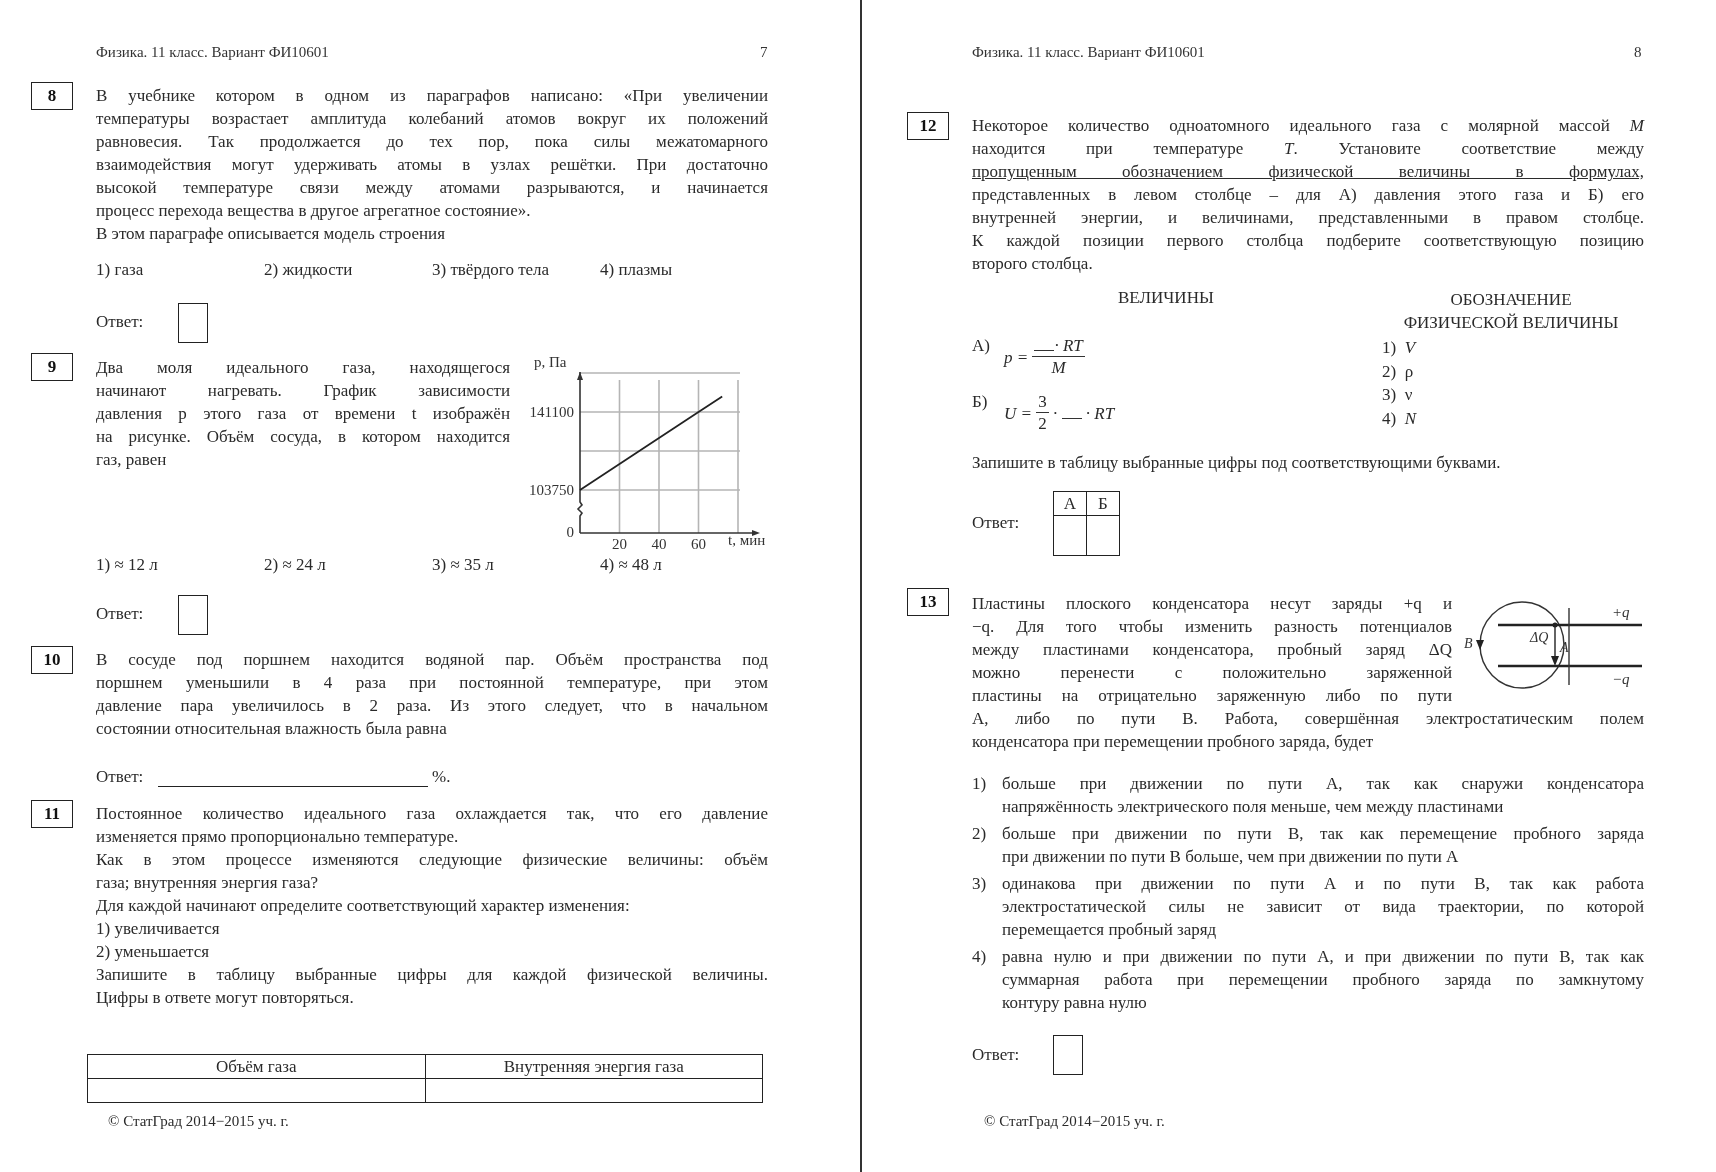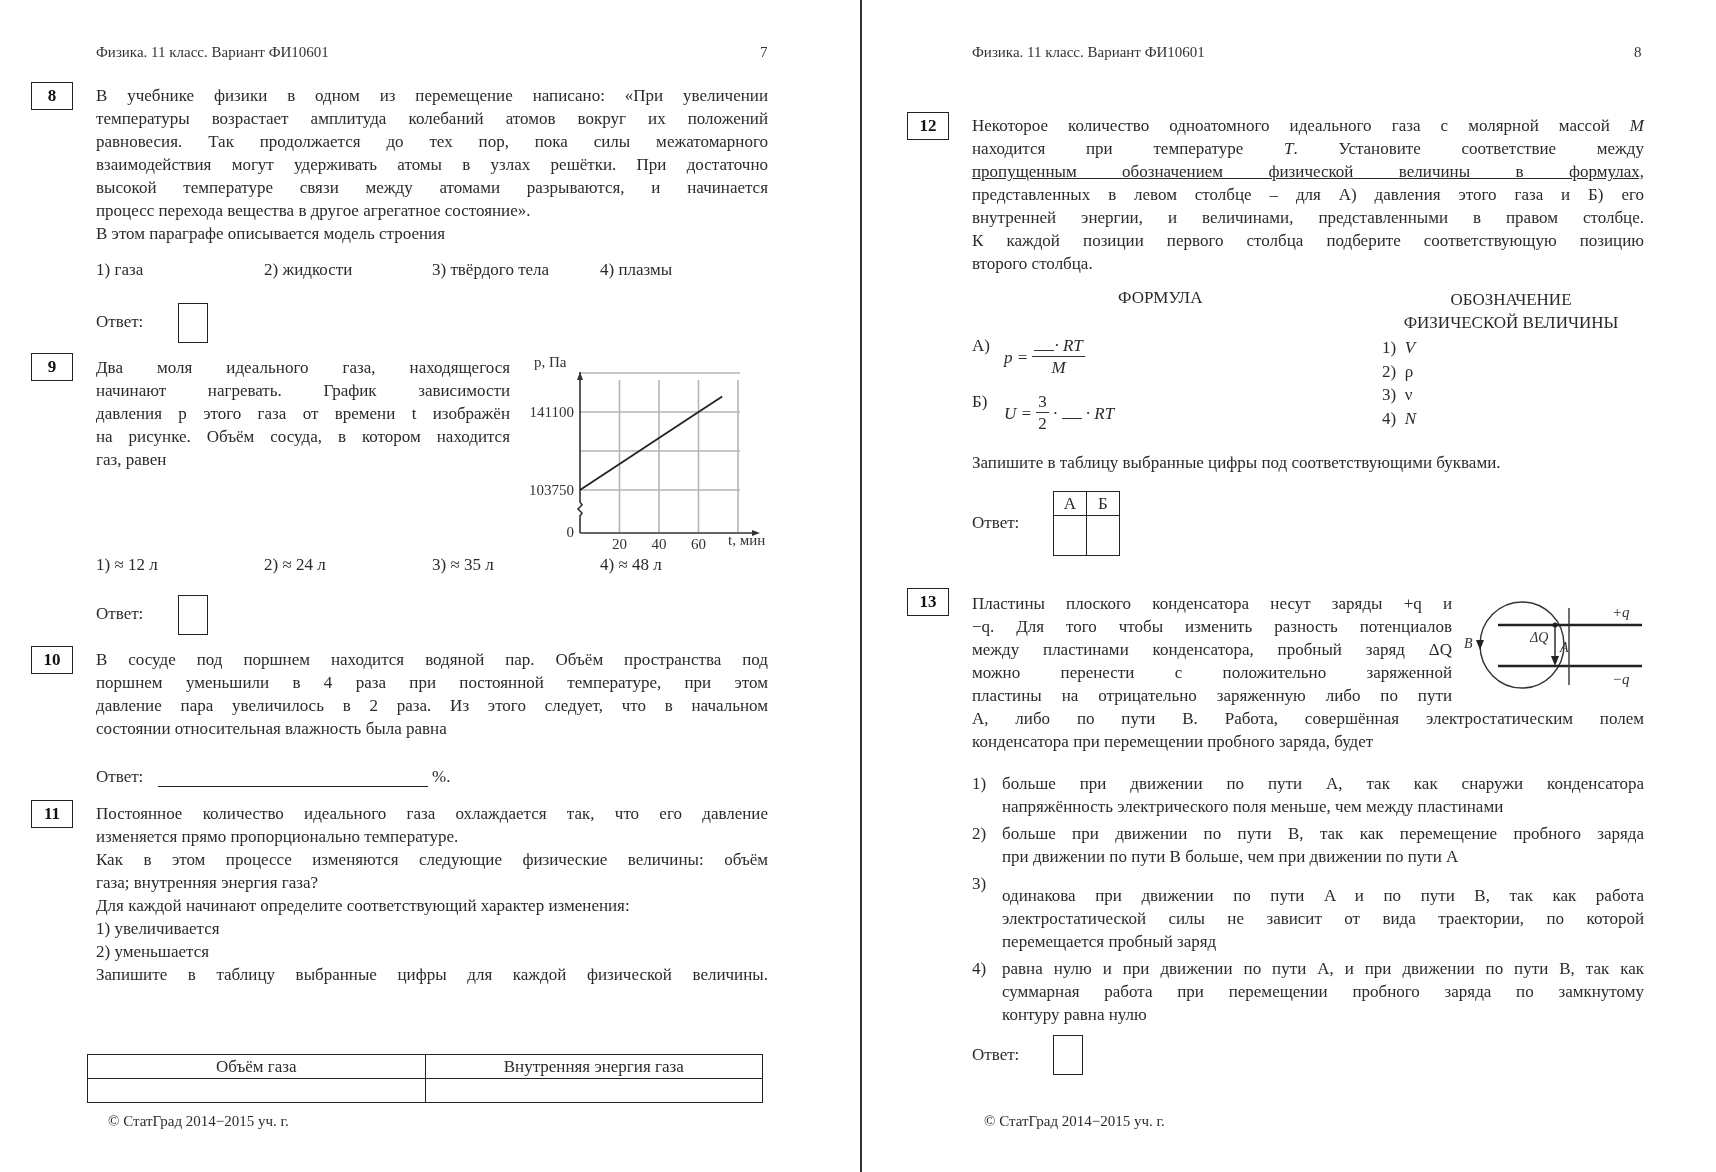--- a/index.html
+++ b/index.html
@@ -32,21 +32,21 @@
   </style>
 </head>
 <body>
 
 <div>
   <div class="abs hdr" style="left:96px; top:44px;">Физика. 11 класс. Вариант ФИ10601</div>
   <div class="abs hdr" style="left:760px; top:44px;">7</div>
 
   <div class="qnum" style="left:31px; top:82px;">8</div>
   <div class="para" style="left:96px; top:84px; width:672px;">
-    <p class="just">В учебнике физики в одном из перемещение написано: «При увеличении</p>
+    <p class="just">В учебнике котором в одном из параграфов написано: «При увеличении</p>
     <p class="just">температуры возрастает амплитуда колебаний атомов вокруг их положений</p>
     <p class="just">равновесия. Так продолжается до тех пор, пока силы межатомарного</p>
     <p class="just">взаимодействия могут удерживать атомы в узлах решётки. При достаточно</p>
     <p class="just">высокой температуре связи между атомами разрываются, и начинается</p>
     <p>процесс перехода вещества в другое агрегатное состояние».</p>
     <p>В этом параграфе описывается модель строения</p>
   </div>
   <div class="opt" style="left:96px; top:260px;">1)  газа</div>
   <div class="opt" style="left:264px; top:260px;">2)  жидкости</div>
   <div class="opt" style="left:432px; top:260px;">3)  твёрдого тела</div>
@@ -116,20 +116,21 @@
   <div class="qnum" style="left:31px; top:800px;">11</div>
   <div class="para" style="left:96px; top:802px; width:672px;">
     <p class="just">Постоянное количество идеального газа охлаждается так, что его давление</p>
     <p>изменяется прямо пропорционально температуре.</p>
     <p class="just">Как в этом процессе изменяются следующие физические величины: объём</p>
     <p>газа; внутренняя энергия газа?</p>
     <p>Для каждой начинают определите соответствующий характер изменения:</p>
     <p>1) увеличивается</p>
     <p>2) уменьшается</p>
     <p class="just">Запишите в таблицу выбранные цифры для каждой физической величины.</p>
+    <p>Цифры в ответе могут повторяться.</p>
   </div>
   <table class="ans" style="left:87px; top:1054px; width:676px;">
     <tbody>
         <tr style="height:24px;">
       <td style="width:50%;">Объём газа</td>
       <td>Внутренняя энергия газа</td>
     </tr>
     <tr style="height:24px;">
       <td></td>
       <td></td>
@@ -148,21 +149,21 @@
   <div class="qnum" style="left:907px; top:112px;">12</div>
   <div class="para" style="left:972px; top:114px; width:672px;">
     <p class="just"><span>Некоторое количество одноатомного идеального газа с молярной массой</span> <i>M</i></p>
     <p class="just"><span>находится при температуре</span> <i>T</i><span>. Установите соответствие между</span></p>
     <p class="just u">пропущенным обозначением физической величины в формулах,</p>
     <p class="just">представленных в левом столбце – для А) давления этого газа и Б) его</p>
     <p class="just">внутренней энергии, и величинами, представленными в правом столбце.</p>
     <p class="just">К каждой позиции первого столбца подберите соответствующую позицию</p>
     <p>второго столбца.</p>
   </div>
-  <div class="abs" style="left:1118px; top:288px;">ФОРМУЛА</div>
+  <div class="abs" style="left:1118px; top:288px;">ВЕЛИЧИНЫ</div>
   <div class="abs" style="left:1380px; top:288px; width:262px; text-align:center; line-height:23px;">
     <div>ОБОЗНАЧЕНИЕ</div>
     <div>ФИЗИЧЕСКОЙ ВЕЛИЧИНЫ</div>
   </div>
 
   <div class="abs" style="left:972px; top:336px;">А)</div>
   <div class="abs it" style="left:1004px; top:336px;">
     <span style="vertical-align:middle;">p =</span>
     <span class="frac">
       <span class="num"><span class="blank"></span><span>· RT</span></span>
@@ -242,21 +243,21 @@
         </div>
         <div style="display: flex; margin-bottom: 4px;">
           <span style="width: 30px; flex: 0 0 auto;">2)</span>
           <div style="flex: 1 1 0%;">
             <div class="just">больше при движении по пути B, так как перемещение пробного заряда</div>
             <div>при движении по пути B больше, чем при движении по пути A</div>
           </div>
         </div>
         <div style="display: flex; margin-bottom: 4px;">
           <span style="width: 30px; flex: 0 0 auto;">3)</span>
-          <div style="flex: 1 1 0%; margin-top: 12px;">
+          <div style="flex: 1 1 0%;">
             <div class="just">одинакова при движении по пути A и по пути B, так как работа</div>
             <div class="just">электростатической силы не зависит от вида траектории, по которой</div>
             <div>перемещается пробный заряд</div>
           </div>
         </div>
         <div style="display: flex; margin-bottom: 4px;">
           <span style="width: 30px; flex: 0 0 auto;">4)</span>
           <div style="flex: 1 1 0%;">
             <div class="just">равна нулю и при движении по пути A, и при движении по пути B, так как</div>
             <div class="just">суммарная работа при перемещении пробного заряда по замкнутому</div>

